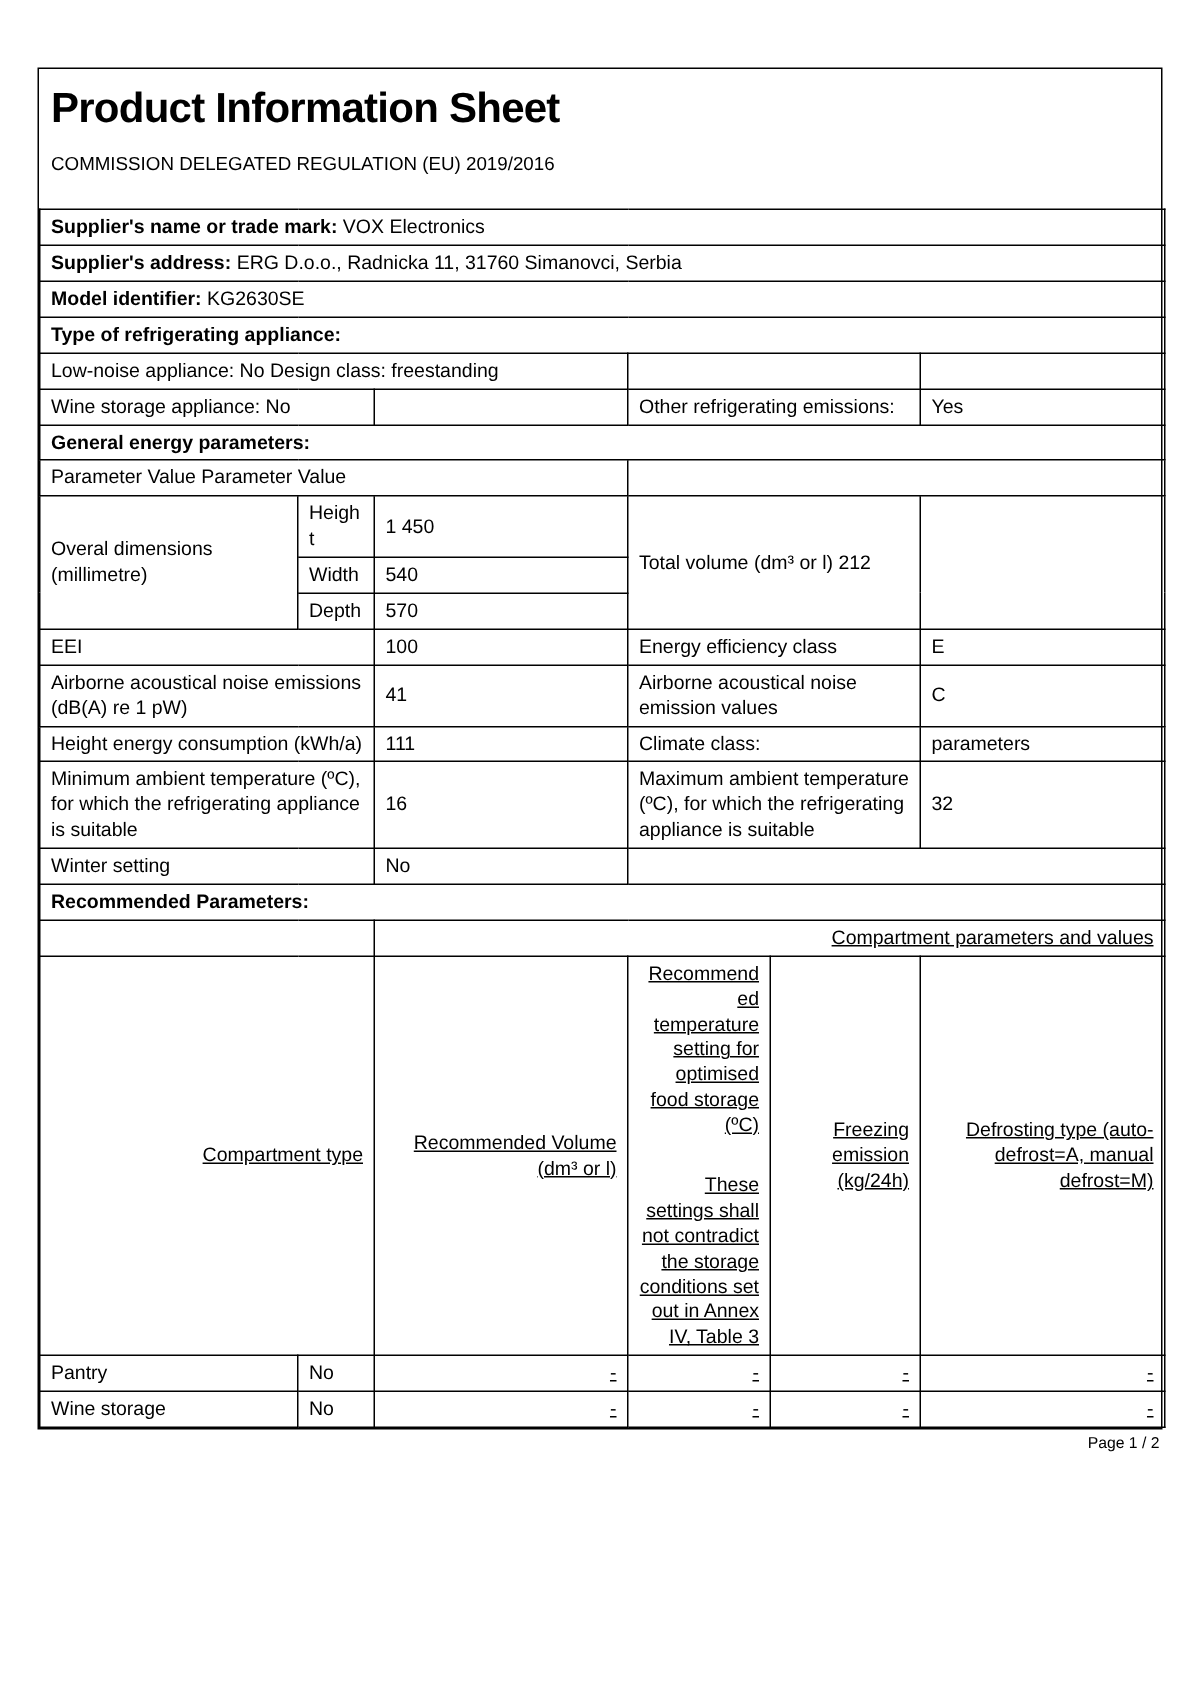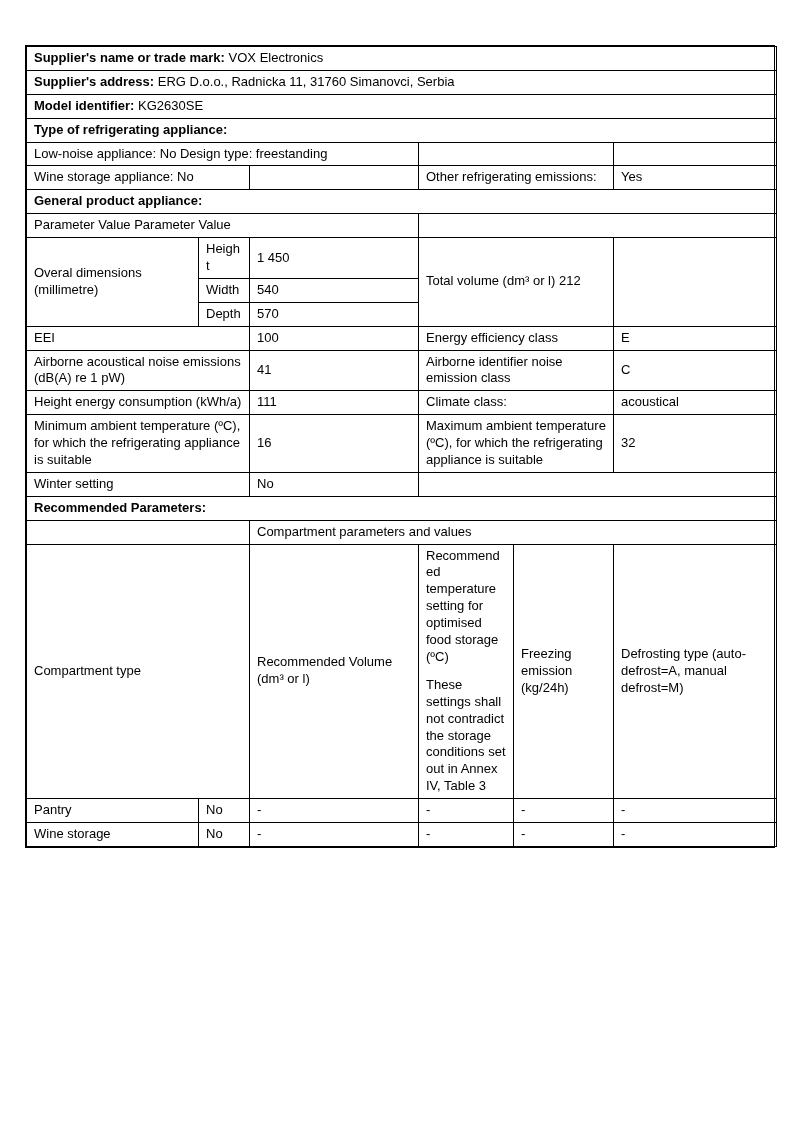--- a/index.html
+++ b/index.html
@@ -46,35 +46,39 @@
     line-height: 1.3;
   }
   table.info td {
     border: 1px solid #000;
     padding: 3px 7px;
     vertical-align: middle;
     word-wrap: break-word;
     overflow-wrap: break-word;
   }
   .b { font-weight: 700; }
-  .center { text-align: left; }
-  .para-gap { margin-top: 11px; }
+  .center { text-align: right; text-decoration: underline; }
+  .para-gap { margin-top: 23px; }
   .comp-header td { vertical-align: middle; }
   .doc-footer {
     text-align: right;
     font-size: 10.5px;
     padding: 3px 2px;
   }
 </style>
 </head>
 <body>
 
 <div class="doc-wrap">
   <div class="sheet">
 
+    <div class="doc-header">
+      <h1 class="doc-title">Product Information Sheet</h1>
+      <div class="doc-reg">COMMISSION DELEGATED REGULATION (EU) 2019/2016</div>
+    </div>
 
     <table class="info">
       <colgroup>
         <col style="width:172px">
         <col style="width:51px">
         <col style="width:169px">
         <col style="width:95px">
         <col style="width:100px">
         <col style="width:163px">
       </colgroup>
@@ -99,34 +103,34 @@
             <span class="b">Model identifier:</span>
             <span>KG2630SE</span>
           </td>
         </tr>
 
         <tr>
           <td colspan="6" class="b">Type of refrigerating appliance:</td>
         </tr>
 
         <tr>
-          <td colspan="3">Low-noise appliance: No Design type: freestanding</td>
+          <td colspan="3">Low-noise appliance: No Design class: freestanding</td>
           <td colspan="2"></td>
           <td></td>
         </tr>
 
         <tr>
           <td colspan="2">Wine storage appliance: No</td>
           <td></td>
           <td colspan="2">Other  refrigerating emissions:</td>
           <td>Yes</td>
         </tr>
 
         <tr>
-          <td colspan="6" class="b">General product appliance:</td>
+          <td colspan="6" class="b">General energy parameters:</td>
         </tr>
 
         <tr>
           <td colspan="3">Parameter Value Parameter Value</td>
           <td colspan="3"></td>
         </tr>
 
         <tr>
           <td rowspan="3">Overal dimensions (millimetre)</td>
           <td>Height</td>
@@ -146,29 +150,29 @@
         <tr>
           <td colspan="2">EEI</td>
           <td>100</td>
           <td colspan="2">Energy efficiency class</td>
           <td>E</td>
         </tr>
 
         <tr>
           <td colspan="2">Airborne acoustical noise emissions (dB(A) re 1 pW)</td>
           <td>41</td>
-          <td colspan="2">Airborne identifier noise emission class</td>
+          <td colspan="2">Airborne acoustical noise emission values</td>
           <td>C</td>
         </tr>
 
         <tr>
           <td colspan="2">Height energy consumption (kWh/a)</td>
           <td>111</td>
           <td colspan="2">Climate class:</td>
-          <td>acoustical</td>
+          <td>parameters</td>
         </tr>
 
         <tr>
           <td colspan="2">Minimum ambient temperature (ºC), for which the refrigerating appliance is suitable</td>
           <td>16</td>
           <td colspan="2">Maximum ambient temperature (ºC), for which the refrigerating appliance is suitable</td>
           <td>32</td>
         </tr>
 
         <tr>
@@ -212,13 +216,14 @@
           <td class="center">-</td>
           <td class="center">-</td>
           <td class="center">-</td>
           <td class="center">-</td>
         </tr>
 
       </tbody>
     </table>
   </div>
 
+  <div class="doc-footer">Page 1 / 2</div>
 </div>
 
 </body></html>

